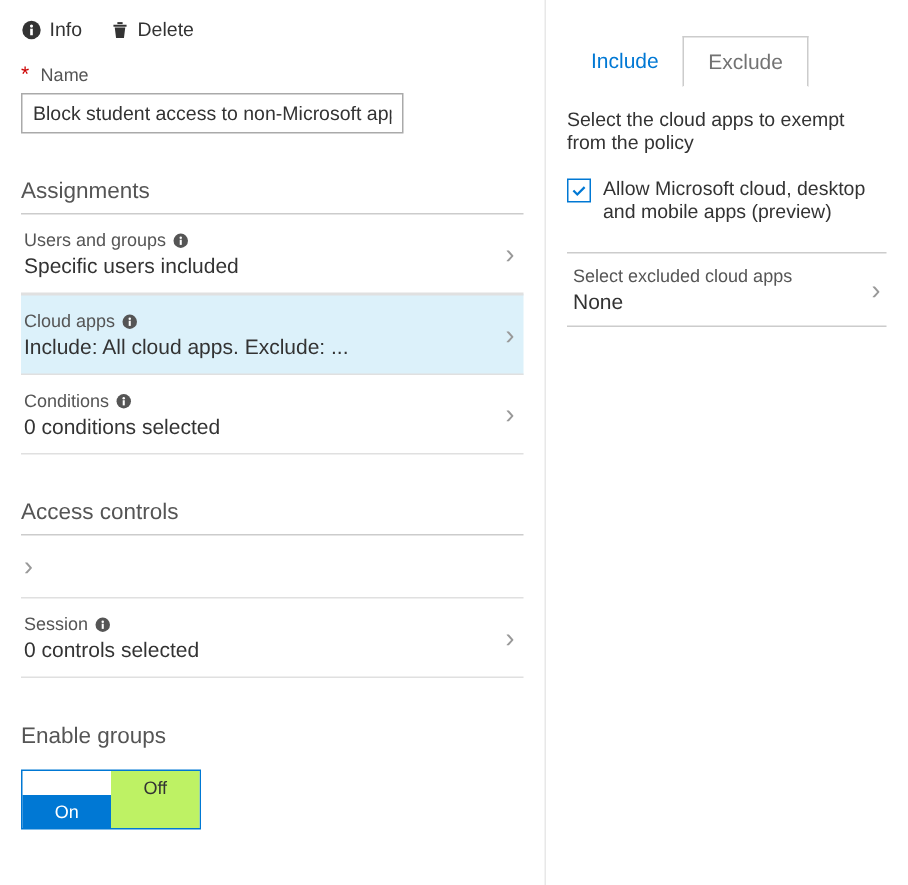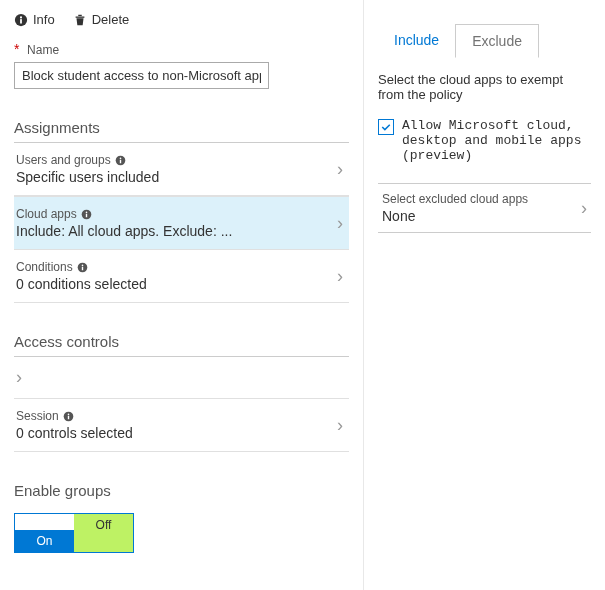--- a/index.html
+++ b/index.html
@@ -135,21 +135,20 @@
 .instruct {
   font-size: 13px;
   color: #333;
   margin-bottom: 16px;
 }
 .checkbox-row {
   display: flex;
   align-items: flex-start;
   gap: 8px;
   margin-bottom: 20px;
-  font-family: Liberation Mono, monospace;
 }
 .checkbox {
   width: 16px;
   height: 16px;
   border: 1px solid #0078d4;
   display: flex;
   align-items: center;
   justify-content: center;
   color: #0078d4;
   font-size: 12px;

